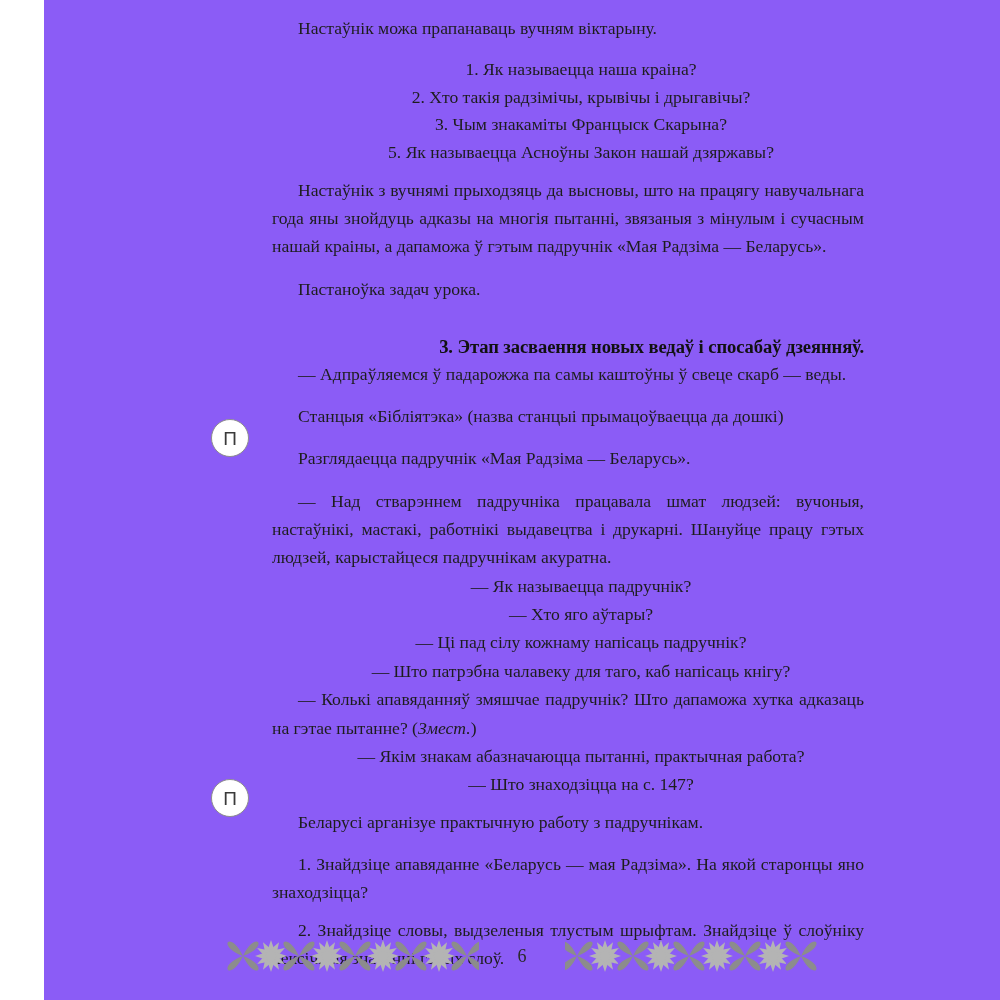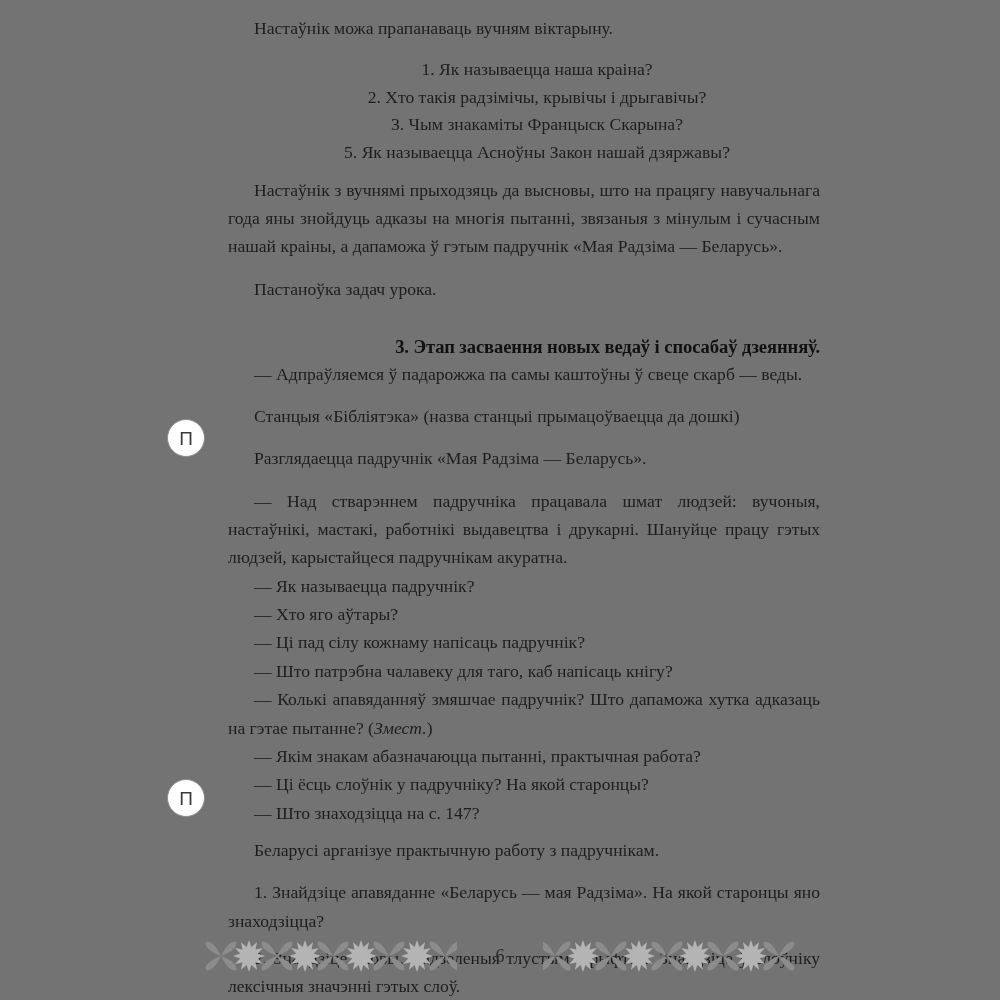--- a/index.html
+++ b/index.html
@@ -15,21 +15,22 @@
     overflow: hidden;
     font-family: "Liberation Serif", "DejaVu Serif", serif;
     color: #1c1c1c;
     -webkit-font-smoothing: antialiased;
   }
 
   
   .page {
     position: absolute;
     inset: 0;
-    background: #737373;
+    background: #8b5cf6;
+    margin-left: 44px;
   }
   .text-column {
     position: absolute;
     left: 228px;
     top: 14px;
     width: 592px;
   }
 
   .para {
     margin: 0;
@@ -53,21 +54,21 @@
     white-space: nowrap;
     color: #1d1d1d;
   }
 
   
   .dash-line {
     margin: 0;
     font-size: 17.6px;
     line-height: 28.4px;
     text-indent: 26px;
-    text-align: left;
+    text-align: center;
     color: #1d1d1d;
   }
 
   .heading {
     margin: 0;
     font-size: 18.6px;
     line-height: 27px;
     font-weight: bold;
     text-indent: 16px;
     text-align: right;
@@ -169,21 +170,20 @@
 
     <div>
       <p class="dash-line">— Як называецца падручнік?</p>
       <p class="dash-line">— Хто яго аўтары?</p>
       <p class="dash-line">— Ці пад сілу кожнаму напісаць падручнік?</p>
       <p class="dash-line">— Што патрэбна чалавеку для таго, каб напісаць кнігу?</p>
 
       <p class="para"><span>— Колькі апавяданняў змяшчае падручнік? Што дапаможа хутка адказаць на гэтае пытанне? (</span><span class="ital">Змест.</span><span>)</span></p>
 
       <p class="dash-line">— Якім знакам абазначаюцца пытанні, практычная работа?</p>
-      <p class="dash-line">— Ці ёсць слоўнік у падручніку? На якой старонцы?</p>
       <p class="dash-line">— Што знаходзіцца на с. 147?</p>
     </div>
 
     <div class="gap-sm"></div>
 
     <p class="para">Беларусі арганізуе практычную работу з падручнікам.</p>
 
     <div class="gap-md"></div>
 
     <p class="para">1. Знайдзіце апавяданне «Беларусь — мая Радзіма». На якой старонцы яно знаходзіцца?</p>

